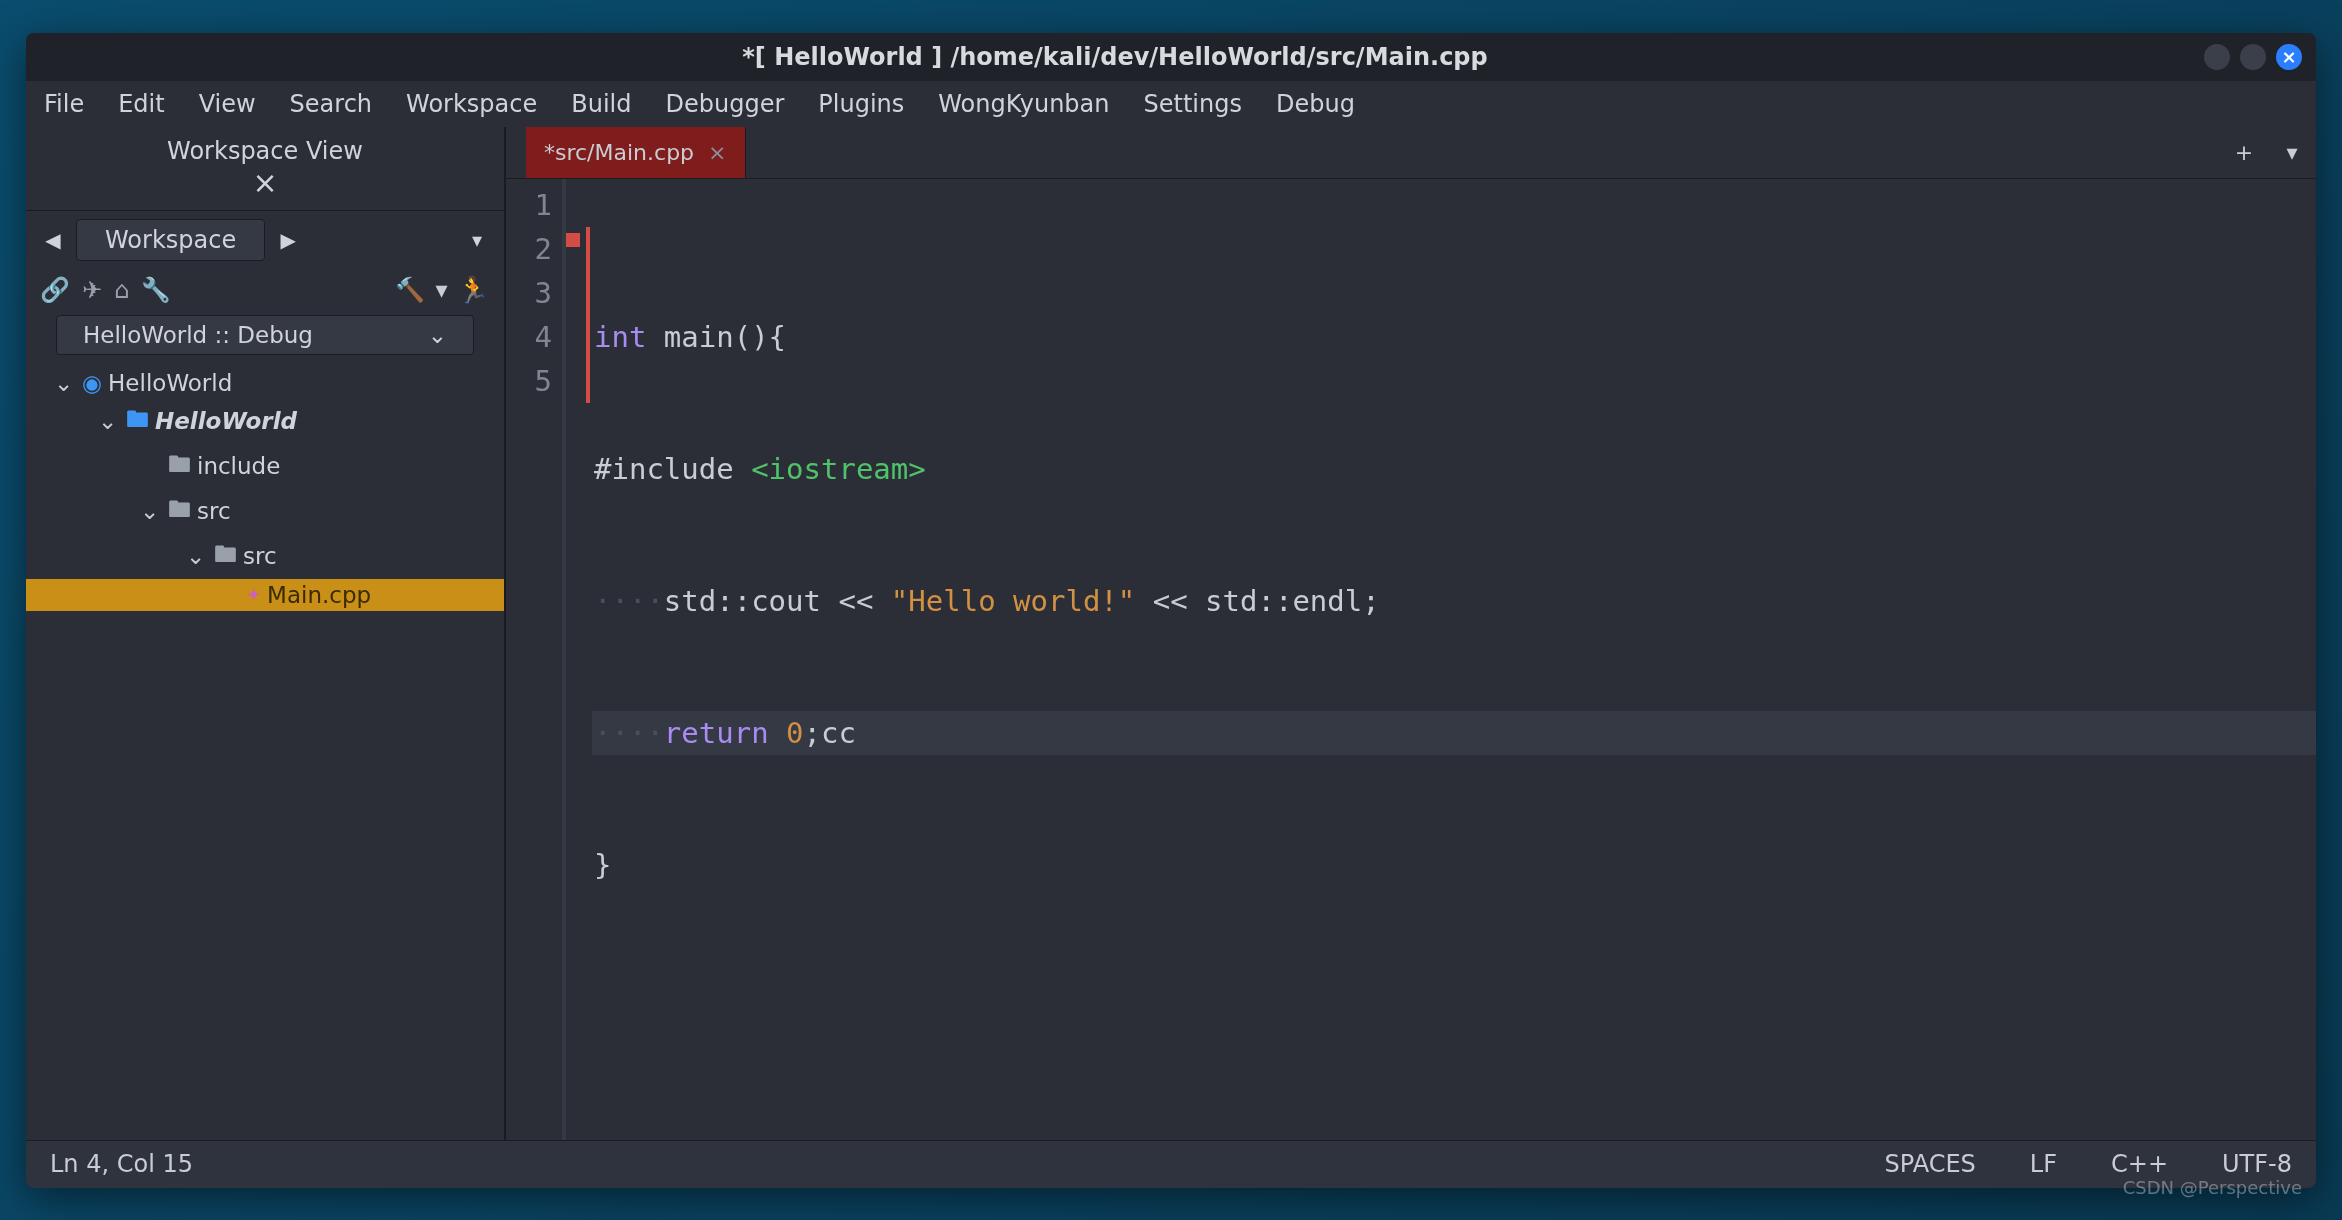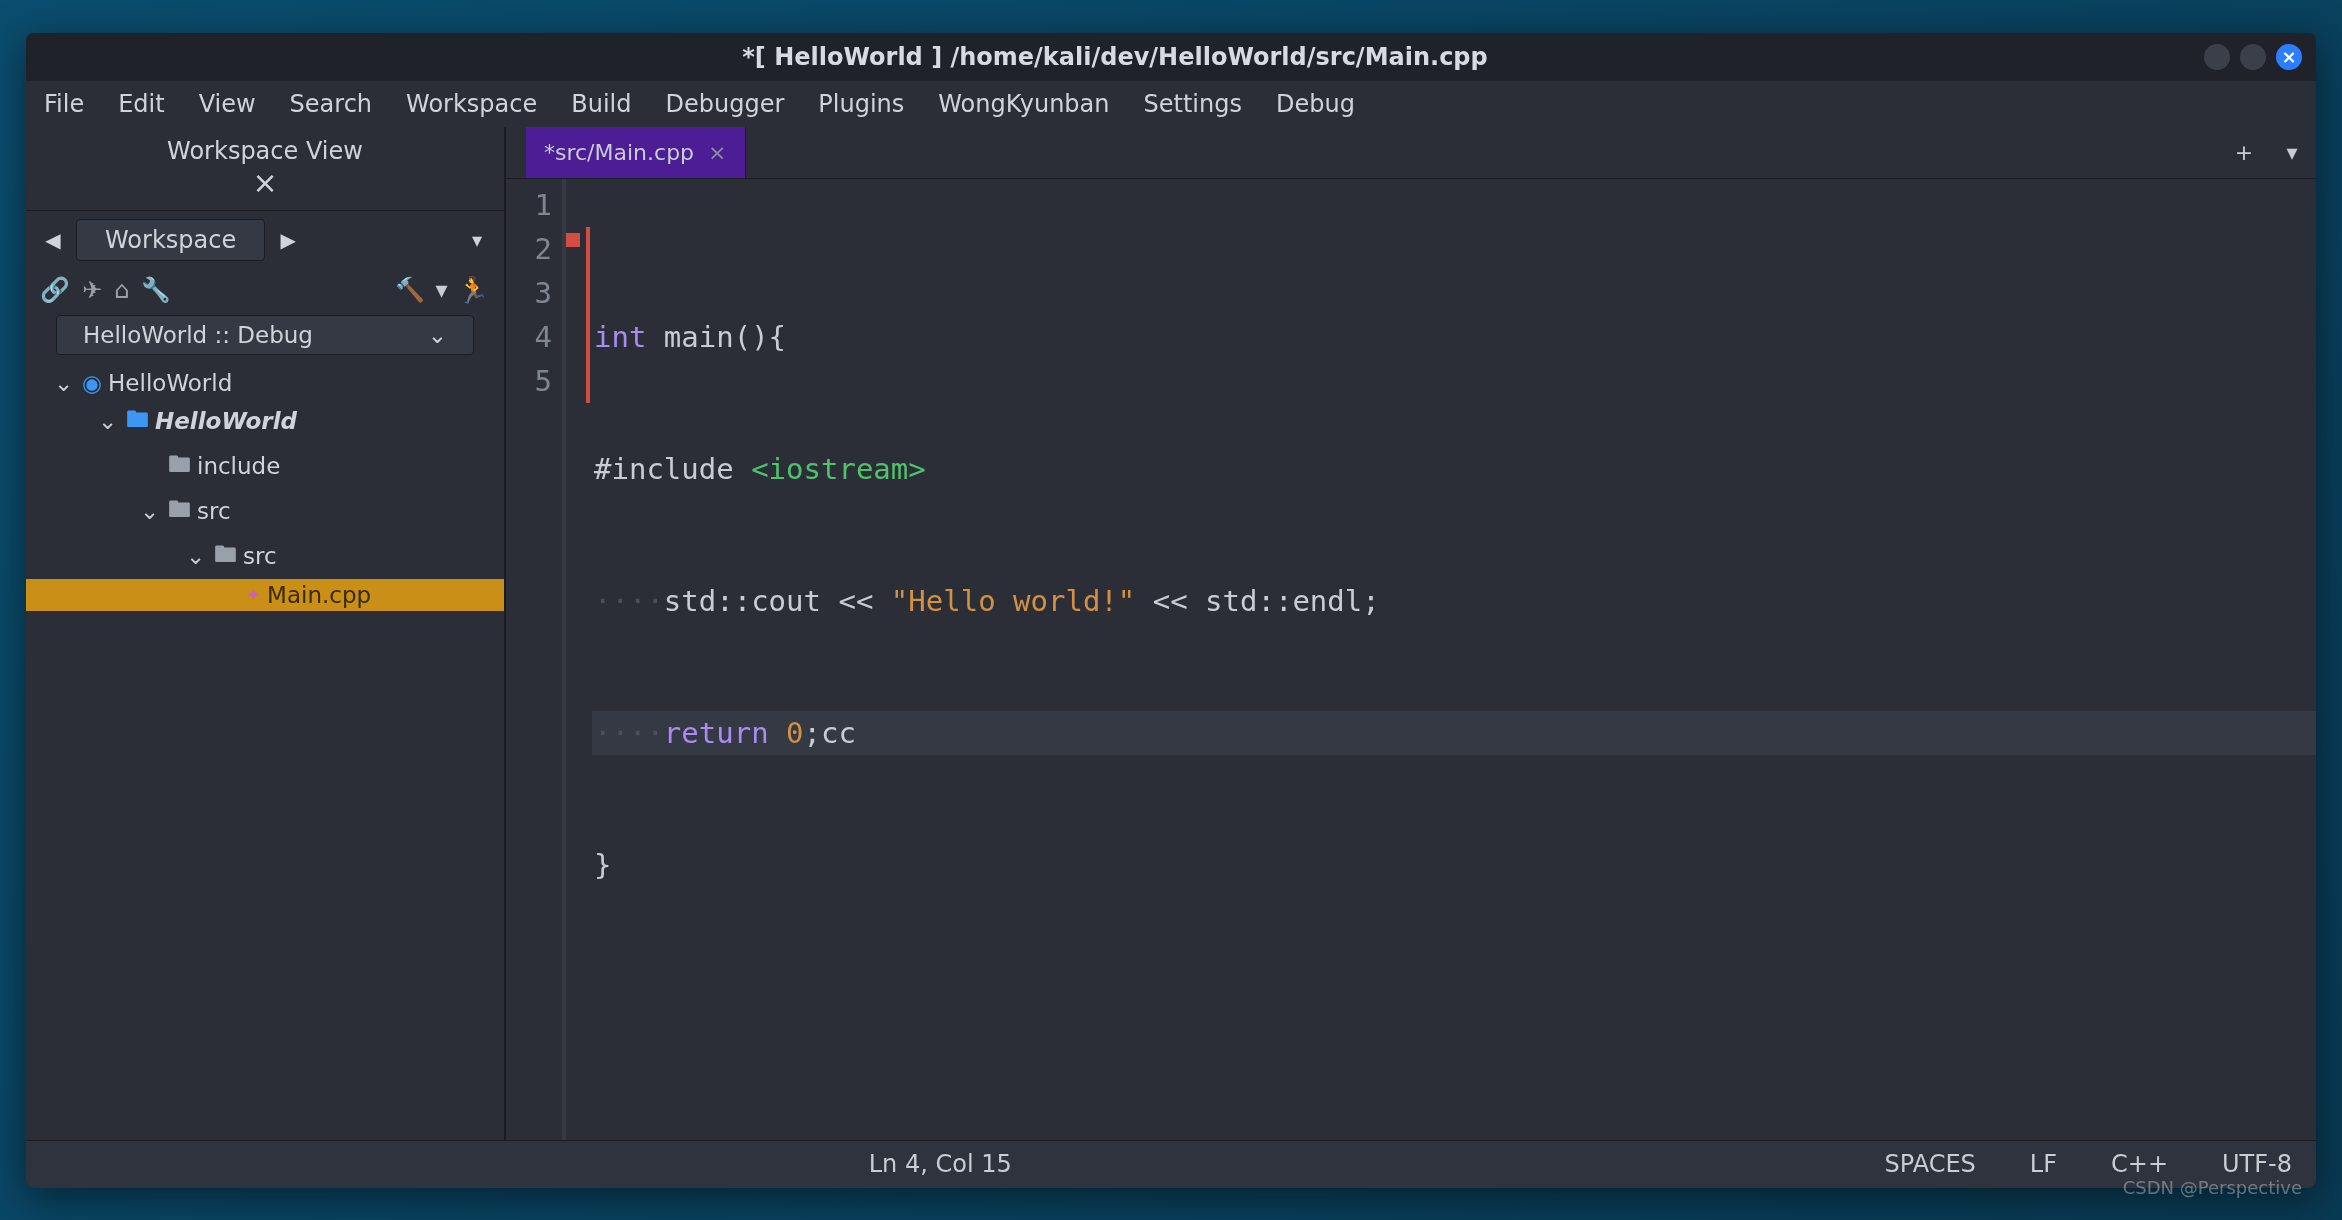--- a/index.html
+++ b/index.html
@@ -161,21 +161,21 @@
   min-width:0;
 }
 .tabbar {
   height: 52px;
   background:#2b2e37;
   border-bottom: 1px solid #1a1c22;
   display:flex;
   align-items:stretch;
 }
 .tab {
-  background:#4c1d95;
+  background:#7f1d1d;
   display:flex; align-items:center;
   padding:0 18px;
   gap:14px;
   color:#c9ccd2;
   font-size:22px;
   border-right:1px solid #1a1c22;
 }
 .tab .x { color:#8a8f99; cursor:pointer; font-size:22px; }
 .tabbar .spacer {flex:1;}
 .tabbar .rbtn { width:48px; display:flex; align-items:center; justify-content:center; color:#c9ccd2; font-size:22px;}
@@ -228,21 +228,21 @@
 .statusbar {
   height: 48px;
   background:#2f333d;
   border-top:1px solid #1a1c22;
   display:flex;
   align-items:center;
   color:#c9ccd2;
   font-size:24px;
   padding:0 24px;
 }
-.statusbar .center {flex:1; text-align:center;}
+.statusbar .center {flex:1; }
 .statusbar .seg { margin-left:54px; }
 </style>
 </head>
 <body>
 
 <div class="window">
 
   <div class="titlebar">
     <div class="title">*[ HelloWorld ] /home/kali/dev/HelloWorld/src/Main.cpp</div>
     <div class="controls">

